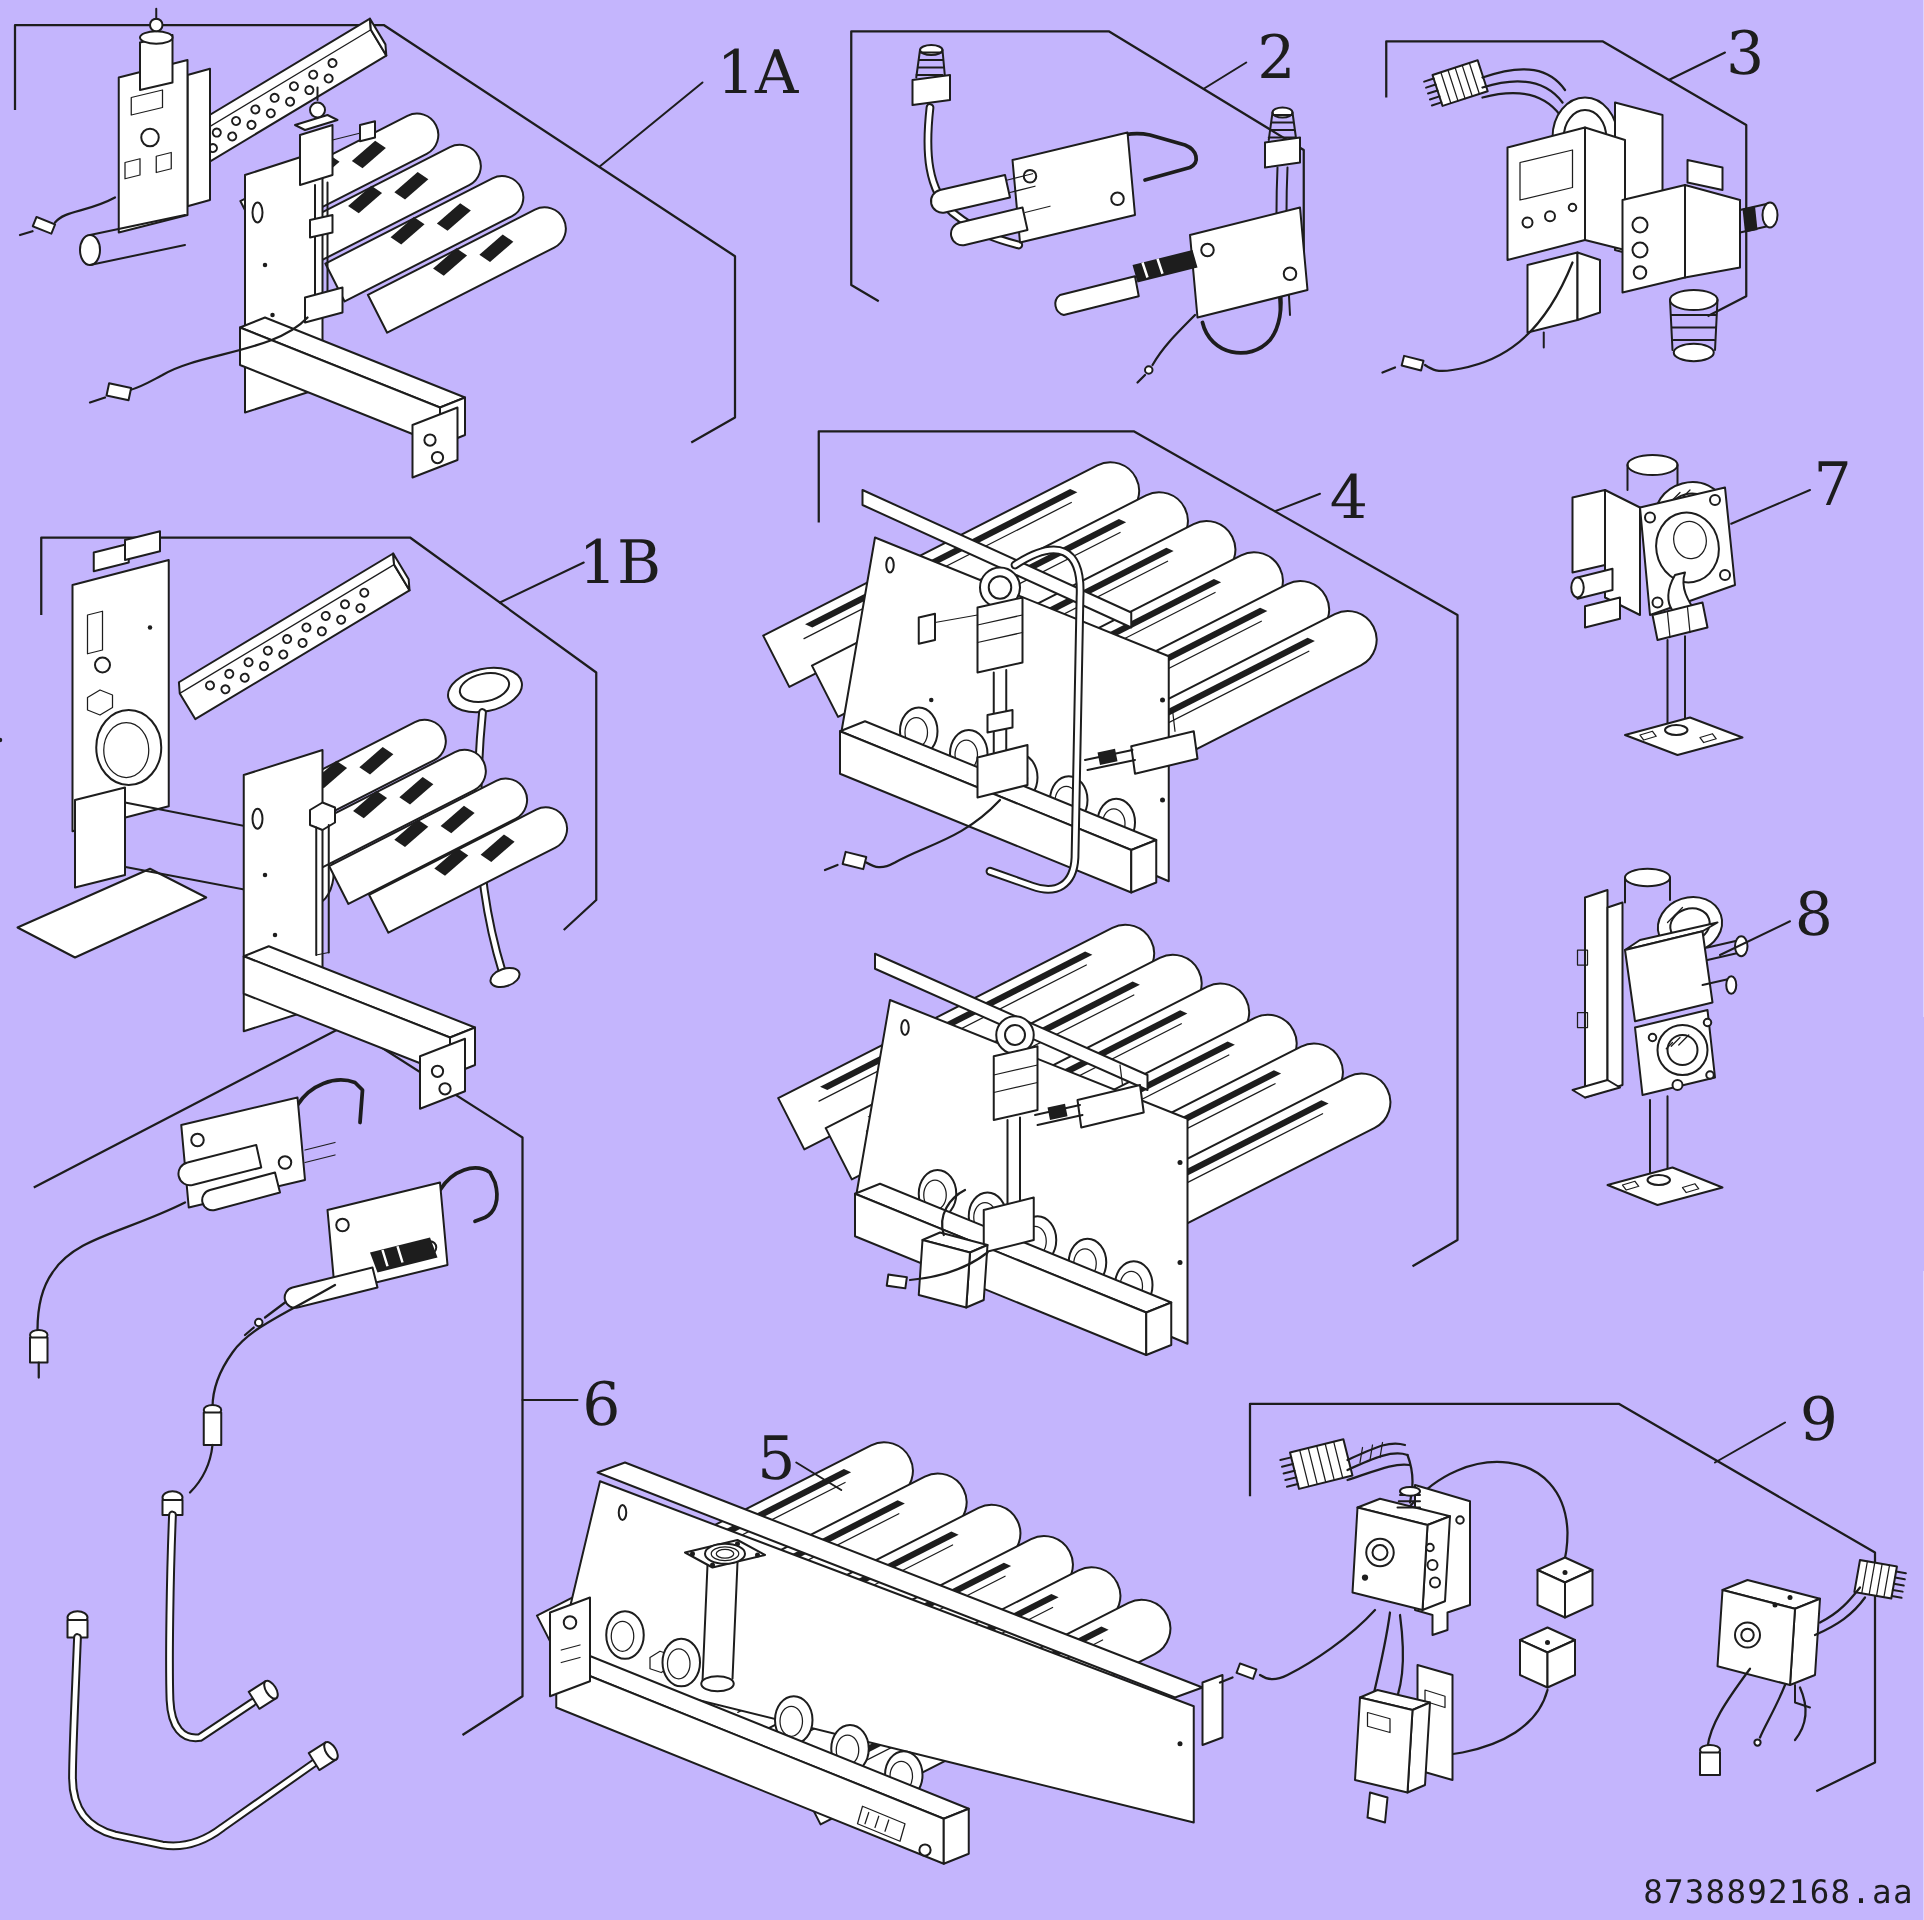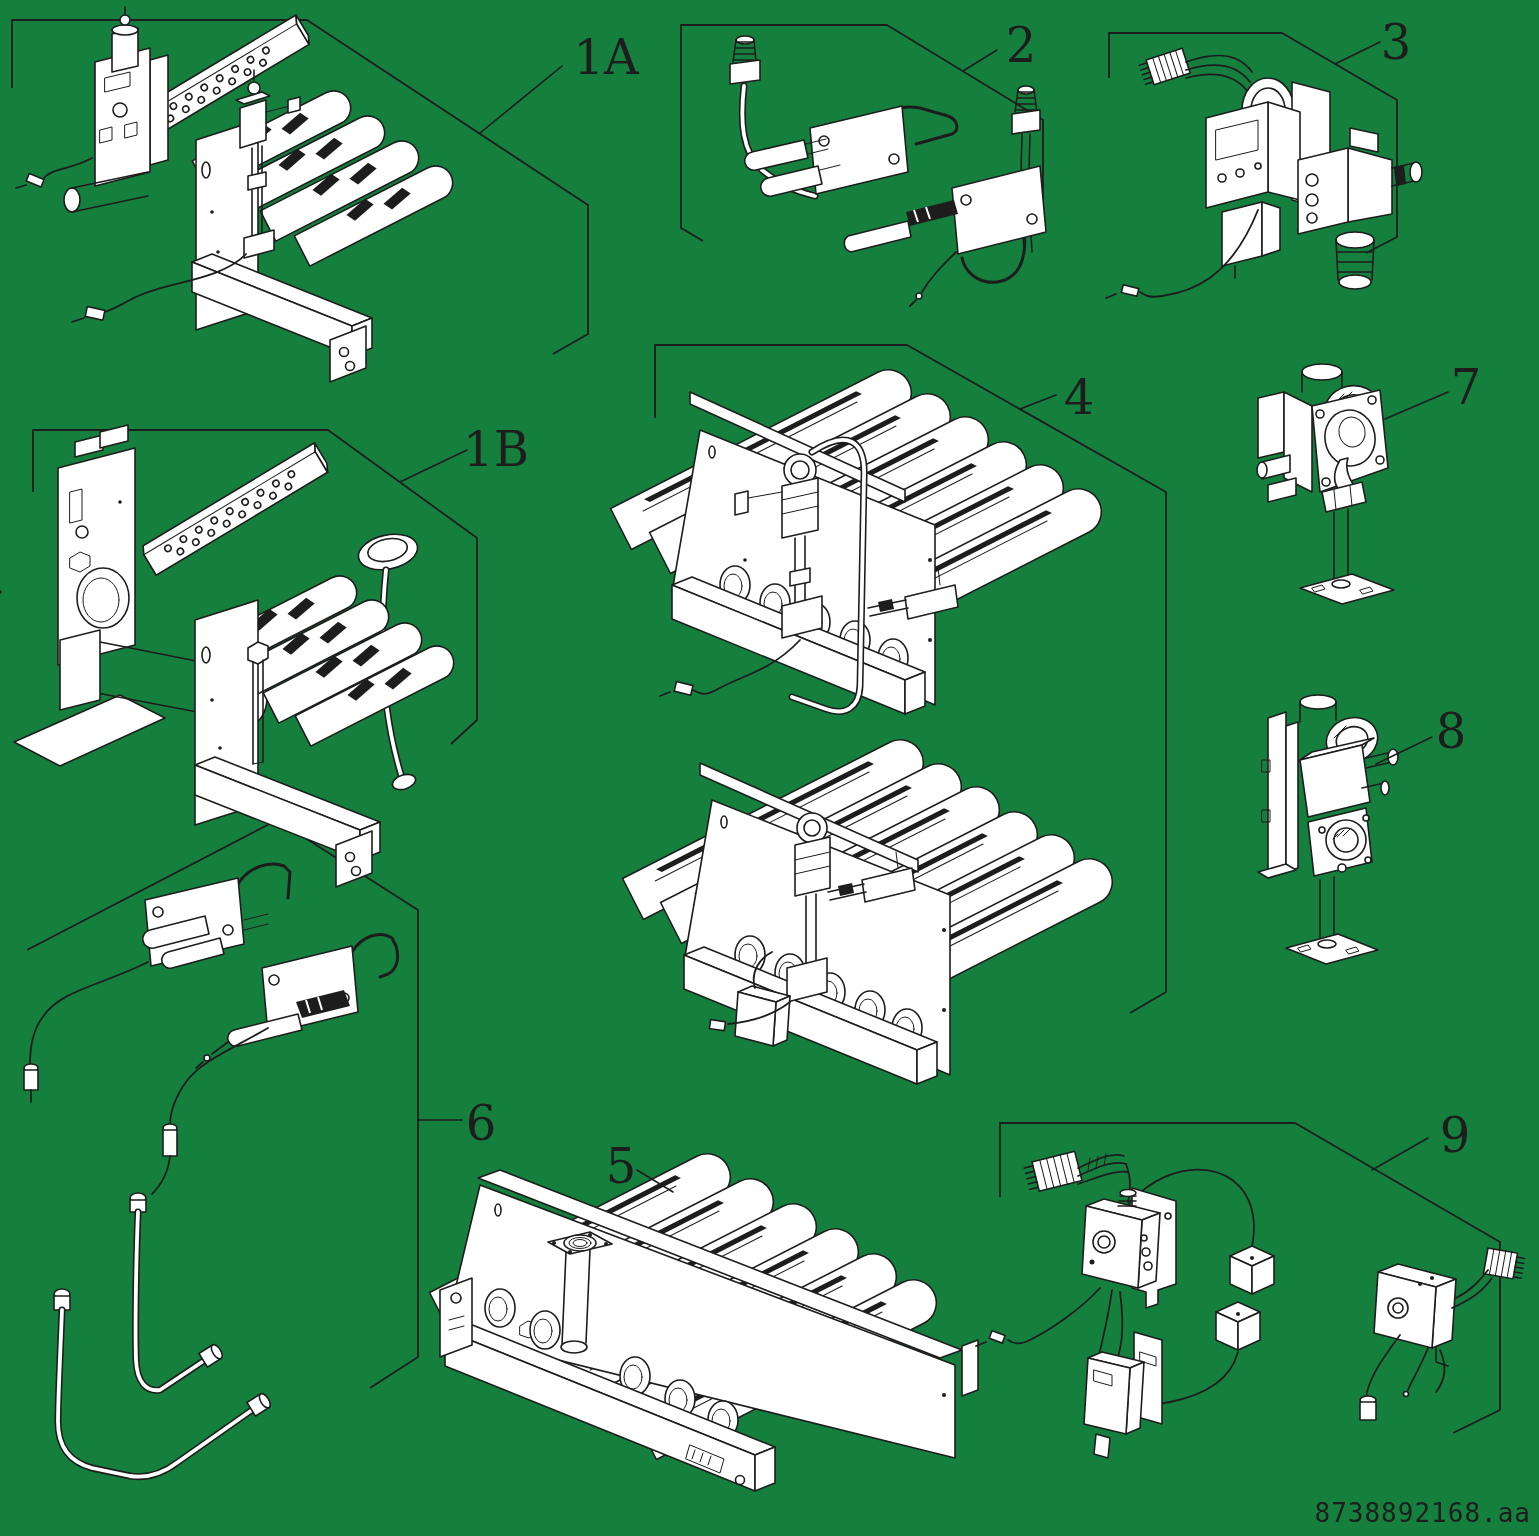--- a/index.html
+++ b/index.html
@@ -1,16 +1,16 @@
 <!DOCTYPE html>
 <html><head>
 <meta charset="utf-8">
 <style>
   html,body{margin:0;padding:0;background:#ffffff;}
-  .stage{position:relative;width:1539px;height:1536px;background:#15803d;overflow:hidden;}
+  .stage{position:relative;width:1539px;height:1536px;background:#c4b5fd;overflow:hidden;}
   svg{display:block;}
   .ln{fill:none;stroke:#1d1d1d;stroke-width:1.6;stroke-linecap:round;stroke-linejoin:round;}
   .thin{stroke-width:1;}
   .fw{fill:#ffffff;stroke:#1d1d1d;stroke-width:1.6;stroke-linejoin:round;}
   .dk{fill:#1d1d1d;stroke:none;}
   .rod{fill:none;stroke:#1d1d1d;stroke-width:3;stroke-linecap:round;stroke-linejoin:round;}
   .wire{fill:none;stroke:#1d1d1d;stroke-width:1.8;stroke-linecap:round;}
   .pipe{fill:none;stroke:#1d1d1d;stroke-width:7;stroke-linecap:round;stroke-linejoin:round;}
   .pipecore{fill:none;stroke:#ffffff;stroke-width:3.8;stroke-linecap:round;stroke-linejoin:round;}
   .frame{fill:none;stroke:#1d1d1d;stroke-width:1.8;stroke-linejoin:round;}

